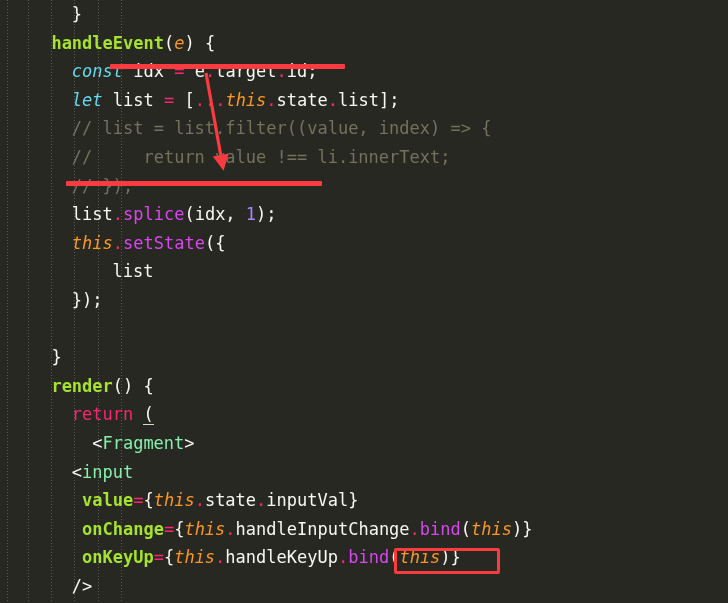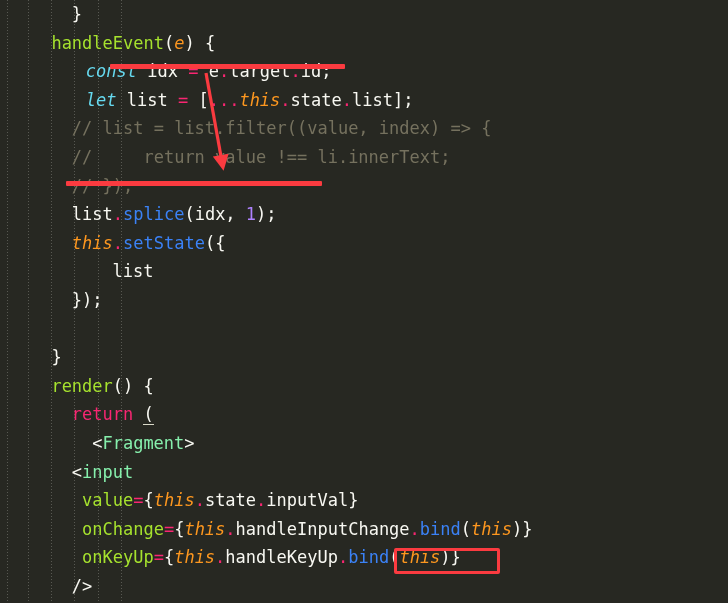--- a/index.html
+++ b/index.html
@@ -49,23 +49,23 @@
   }
   .line {
     height: 28.6px;
     white-space: pre;
     position: relative;
   }
 
   
   .pln { color: #f8f8f2; }
   .kw  { color: #f92672; }            
-  .kw2 { color: #66d9ef; font-style: italic; margin-left: 14px; }  
-  .fn  { color: #a6e22e; }            
-  .fn2 { color: #3b82f6; }
+  .kw2 { color: #66d9ef; font-style: italic; }  
+  .fn  { color: #a6e22e; font-weight: bold; }            
+  .fn2 { color: #d946ef; }
   .num { color: #ae81ff; }
   .par { color: #fd971f; font-style: italic; }  
   .cmt { color: #75715e; }
   .tag { color: #86efac; }
 
   
   .bracket-match {
     border-bottom: 1px solid #d9d9c8;
   }
 

